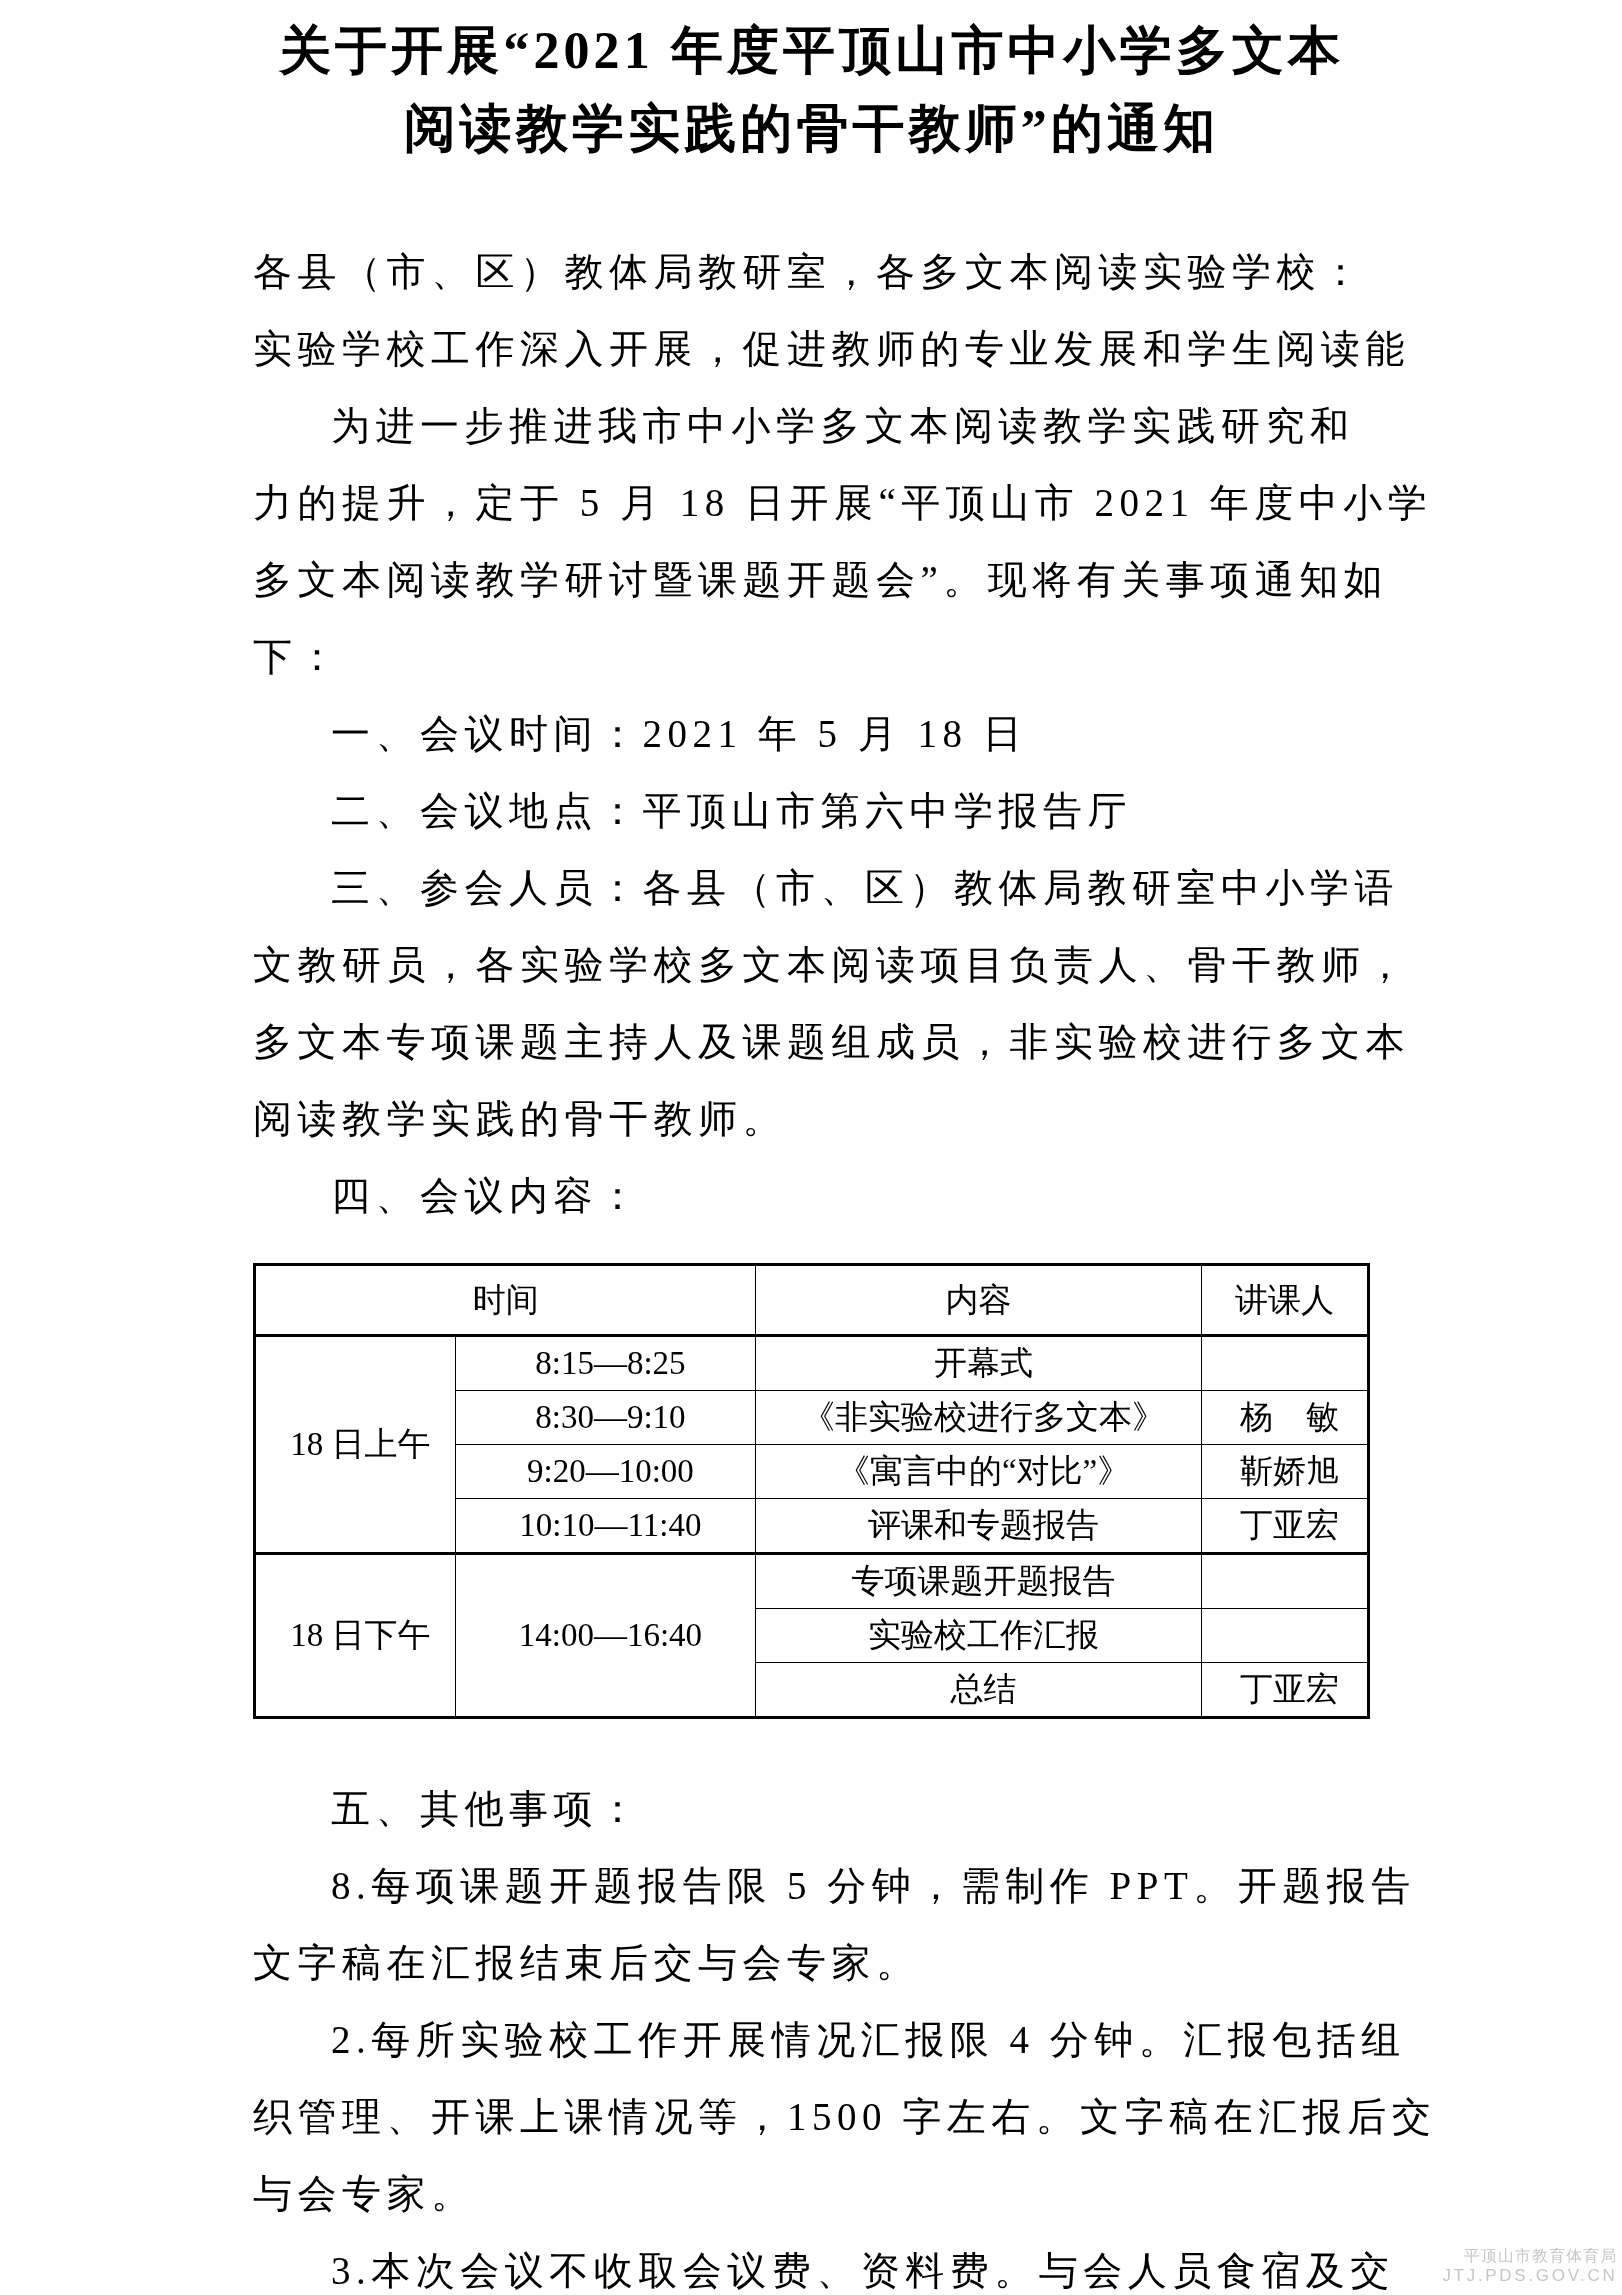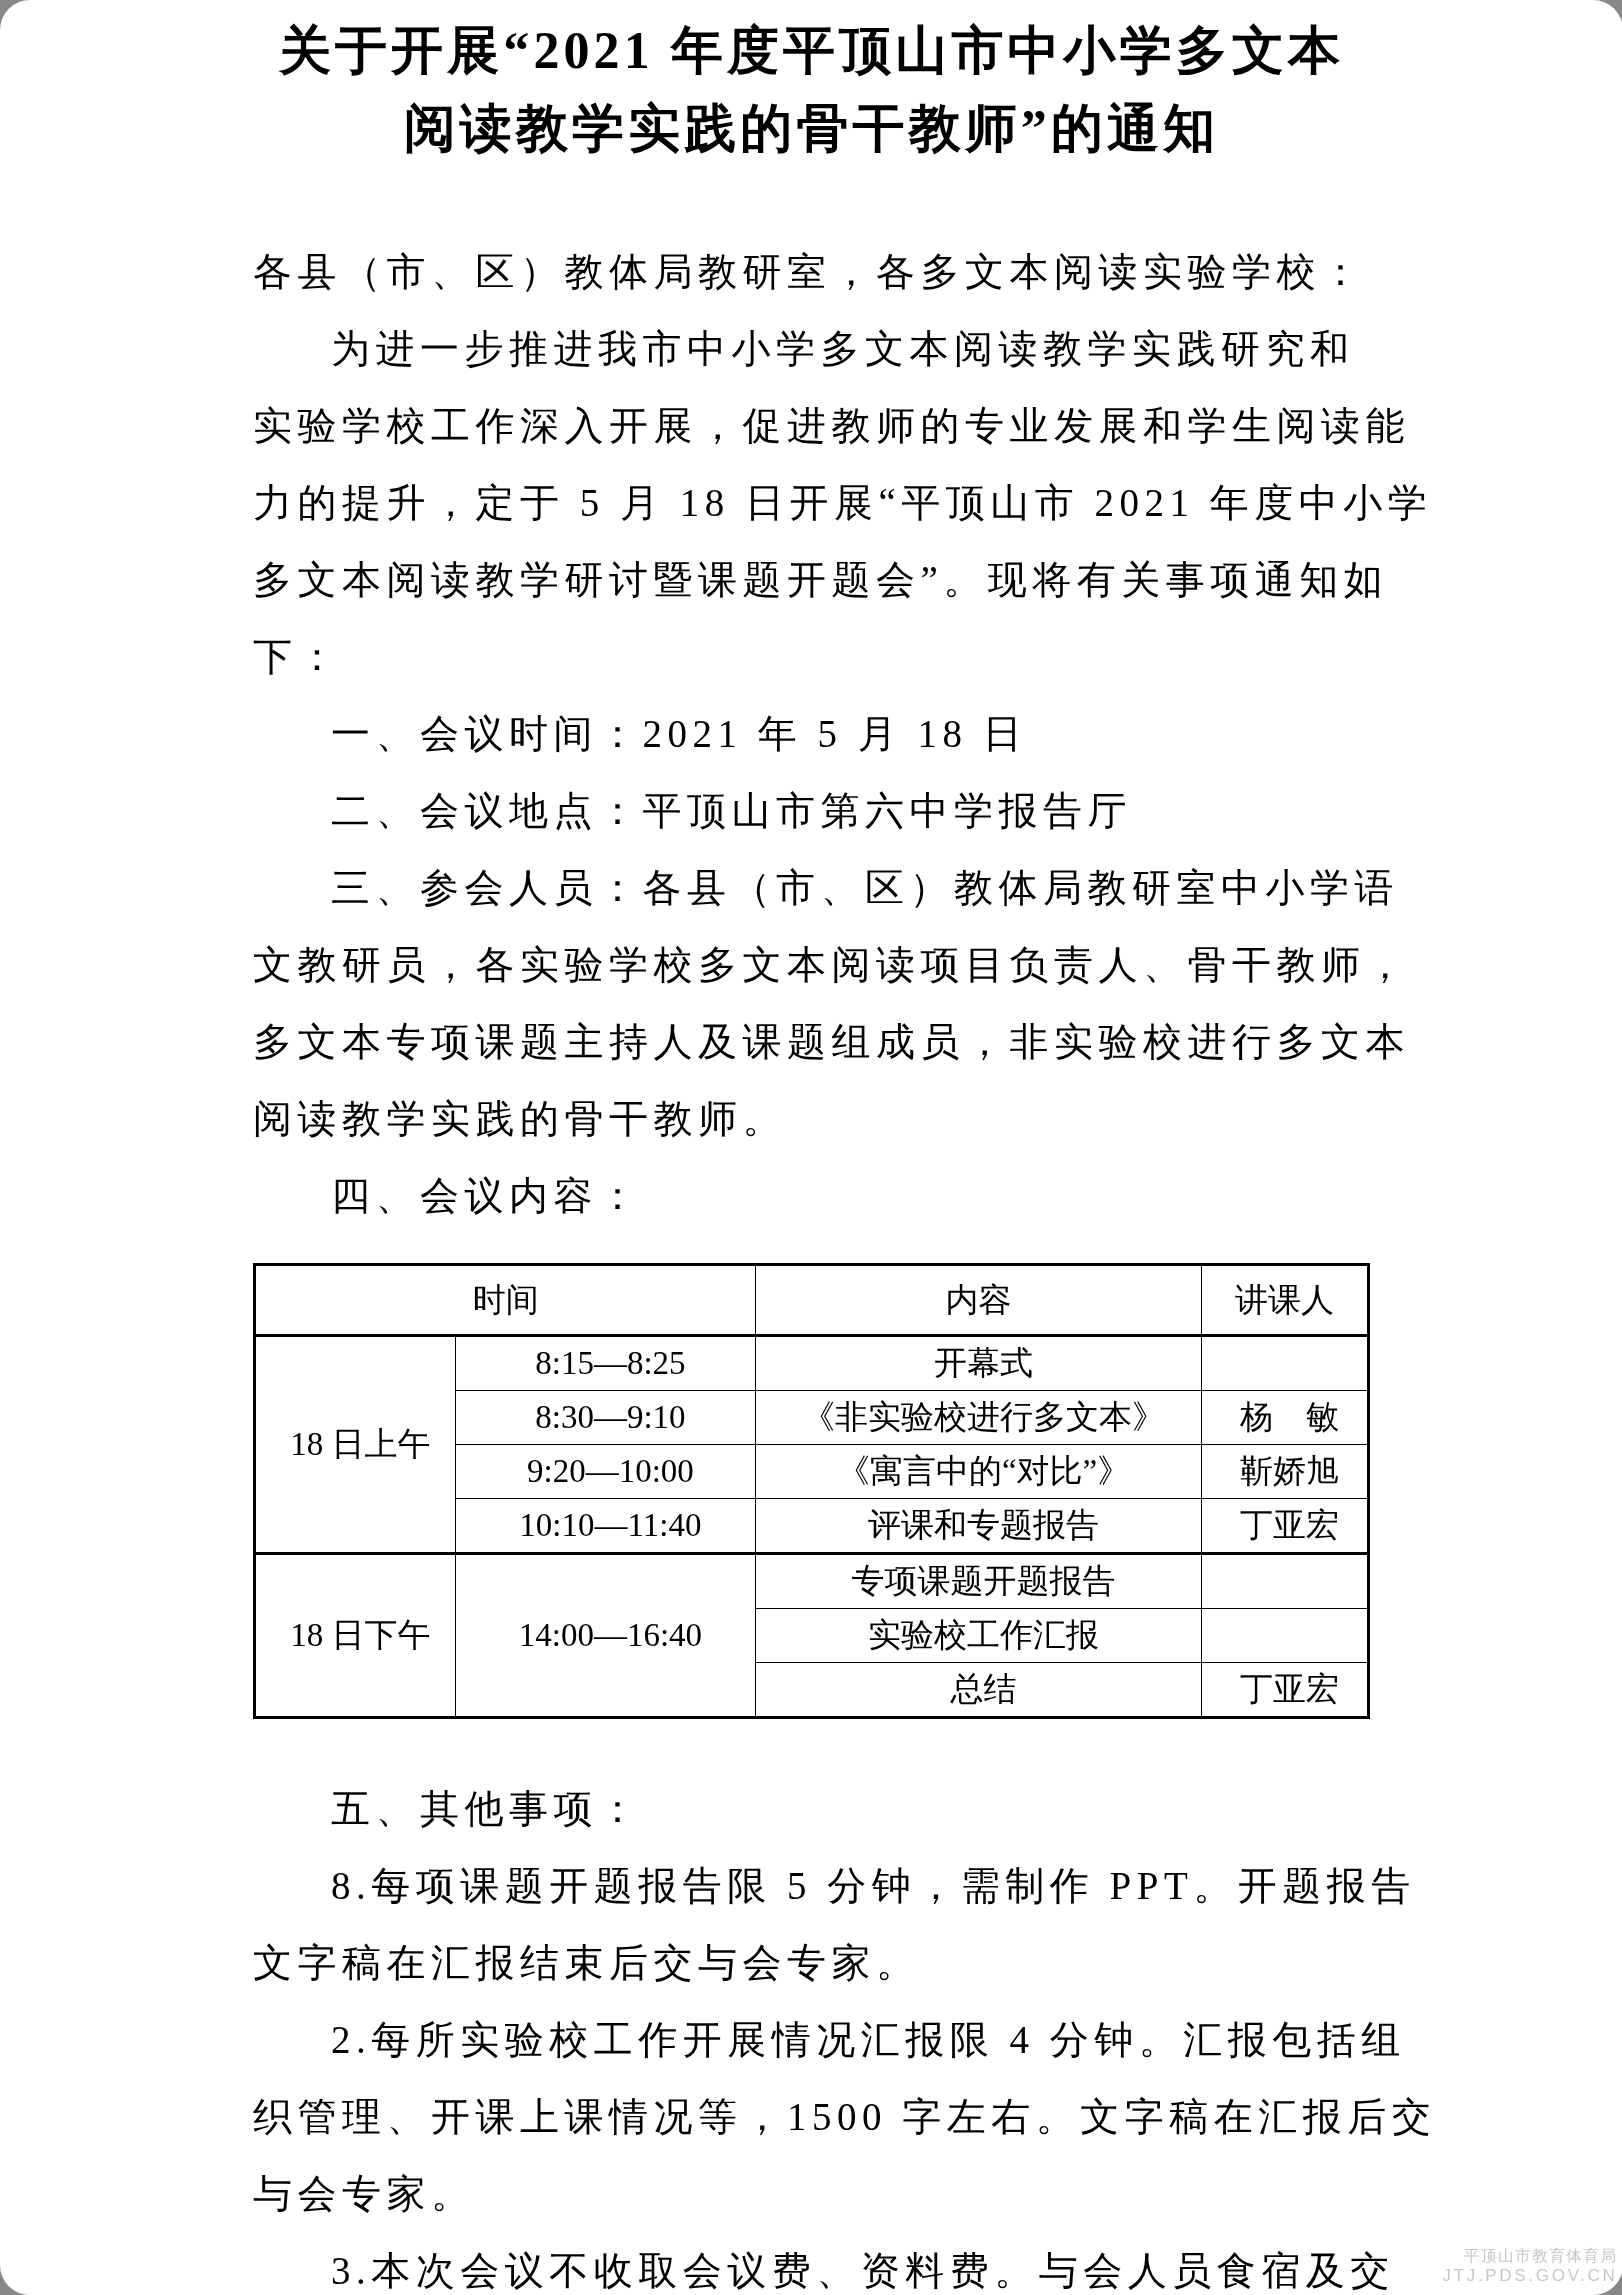--- a/index.html
+++ b/index.html
@@ -4,21 +4,20 @@
 <style>
   html, body { margin: 0; padding: 0; background: #888; }
   .page {
     position: relative;
     width: 1623px;
     height: 2295px;
     background: #ffffff;
     overflow: hidden;
     font-family: "Liberation Serif", "DejaVu Serif", serif;
     color: #000;
-    border-radius: 30px;
   }
   .content {
     margin: 0 253px;
   }
   .title {
     margin: 0;
     padding-top: 12.3px;
     font-size: 52px;
     font-weight: bold;
     text-align: center;
@@ -77,22 +76,22 @@
 <div class="page">
   <div class="content">
 
     <h1 class="title">
       <span class="tline">关于开展“2021 年度平顶山市中小学多文本</span>
       <span class="tline">阅读教学实践的骨干教师”的通知</span>
     </h1>
 
     <div class="blk blk1">
       <div class="line">各县（市、区）教体局教研室，各多文本阅读实验学校：</div>
+      <div class="line">实验学校工作深入开展，促进教师的专业发展和学生阅读能</div>
       <div class="line indent">为进一步推进我市中小学多文本阅读教学实践研究和</div>
-      <div class="line">实验学校工作深入开展，促进教师的专业发展和学生阅读能</div>
       <div class="line">力的提升，定于 5 月 18 日开展“平顶山市 2021 年度中小学</div>
       <div class="line">多文本阅读教学研讨暨课题开题会”。现将有关事项通知如</div>
       <div class="line">下：</div>
       <div class="line indent">一、会议时间：2021 年 5 月 18 日</div>
       <div class="line indent">二、会议地点：平顶山市第六中学报告厅</div>
       <div class="line indent">三、参会人员：各县（市、区）教体局教研室中小学语</div>
       <div class="line">文教研员，各实验学校多文本阅读项目负责人、骨干教师，</div>
       <div class="line">多文本专项课题主持人及课题组成员，非实验校进行多文本</div>
       <div class="line">阅读教学实践的骨干教师。</div>
       <div class="line indent">四、会议内容：</div>

